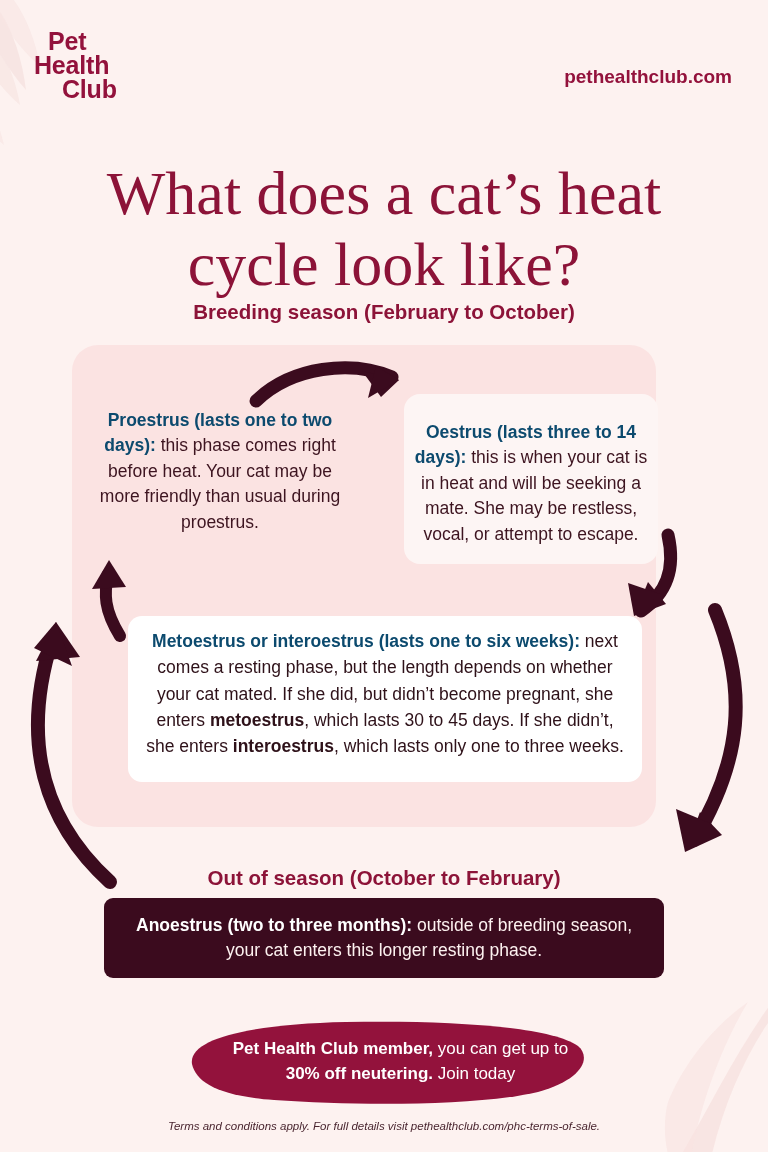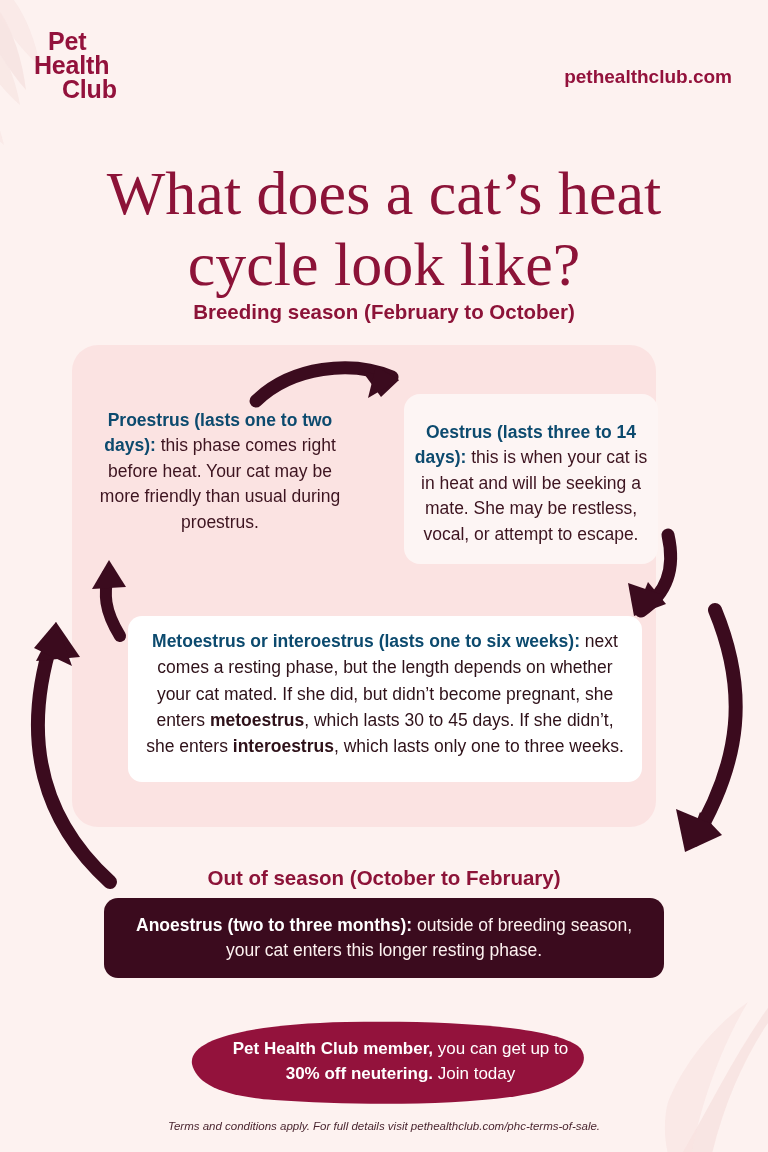--- a/index.html
+++ b/index.html
@@ -84,21 +84,21 @@
   .meto {
     left:140px; top:628px; width:490px;
     text-align:center; color:#2e1119;
     font-size:17.5px; line-height:1.5;
   }
   .meto b { color:#2e1119; font-weight:800;text-align:right; }
 
   .anoestrus-card {
     position:absolute; left:104px; top:898px;
     width:560px; height:80px;
-    background:#3b0b1e; border-radius:14px;
+    background:#3b0b1e; border-radius:9px;
     display:flex; align-items:center; justify-content:center;
   }
   .anoestrus {
     color:#fdf2f0; text-align:center;
     font-size:17.5px; line-height:1.45; width:520px;
   }
   .anoestrus b { font-weight:800; color:#ffffff; }
 
   
   .cta-wrap { position:absolute; left:178px; top:1020px; width:412px; height:84px; }

